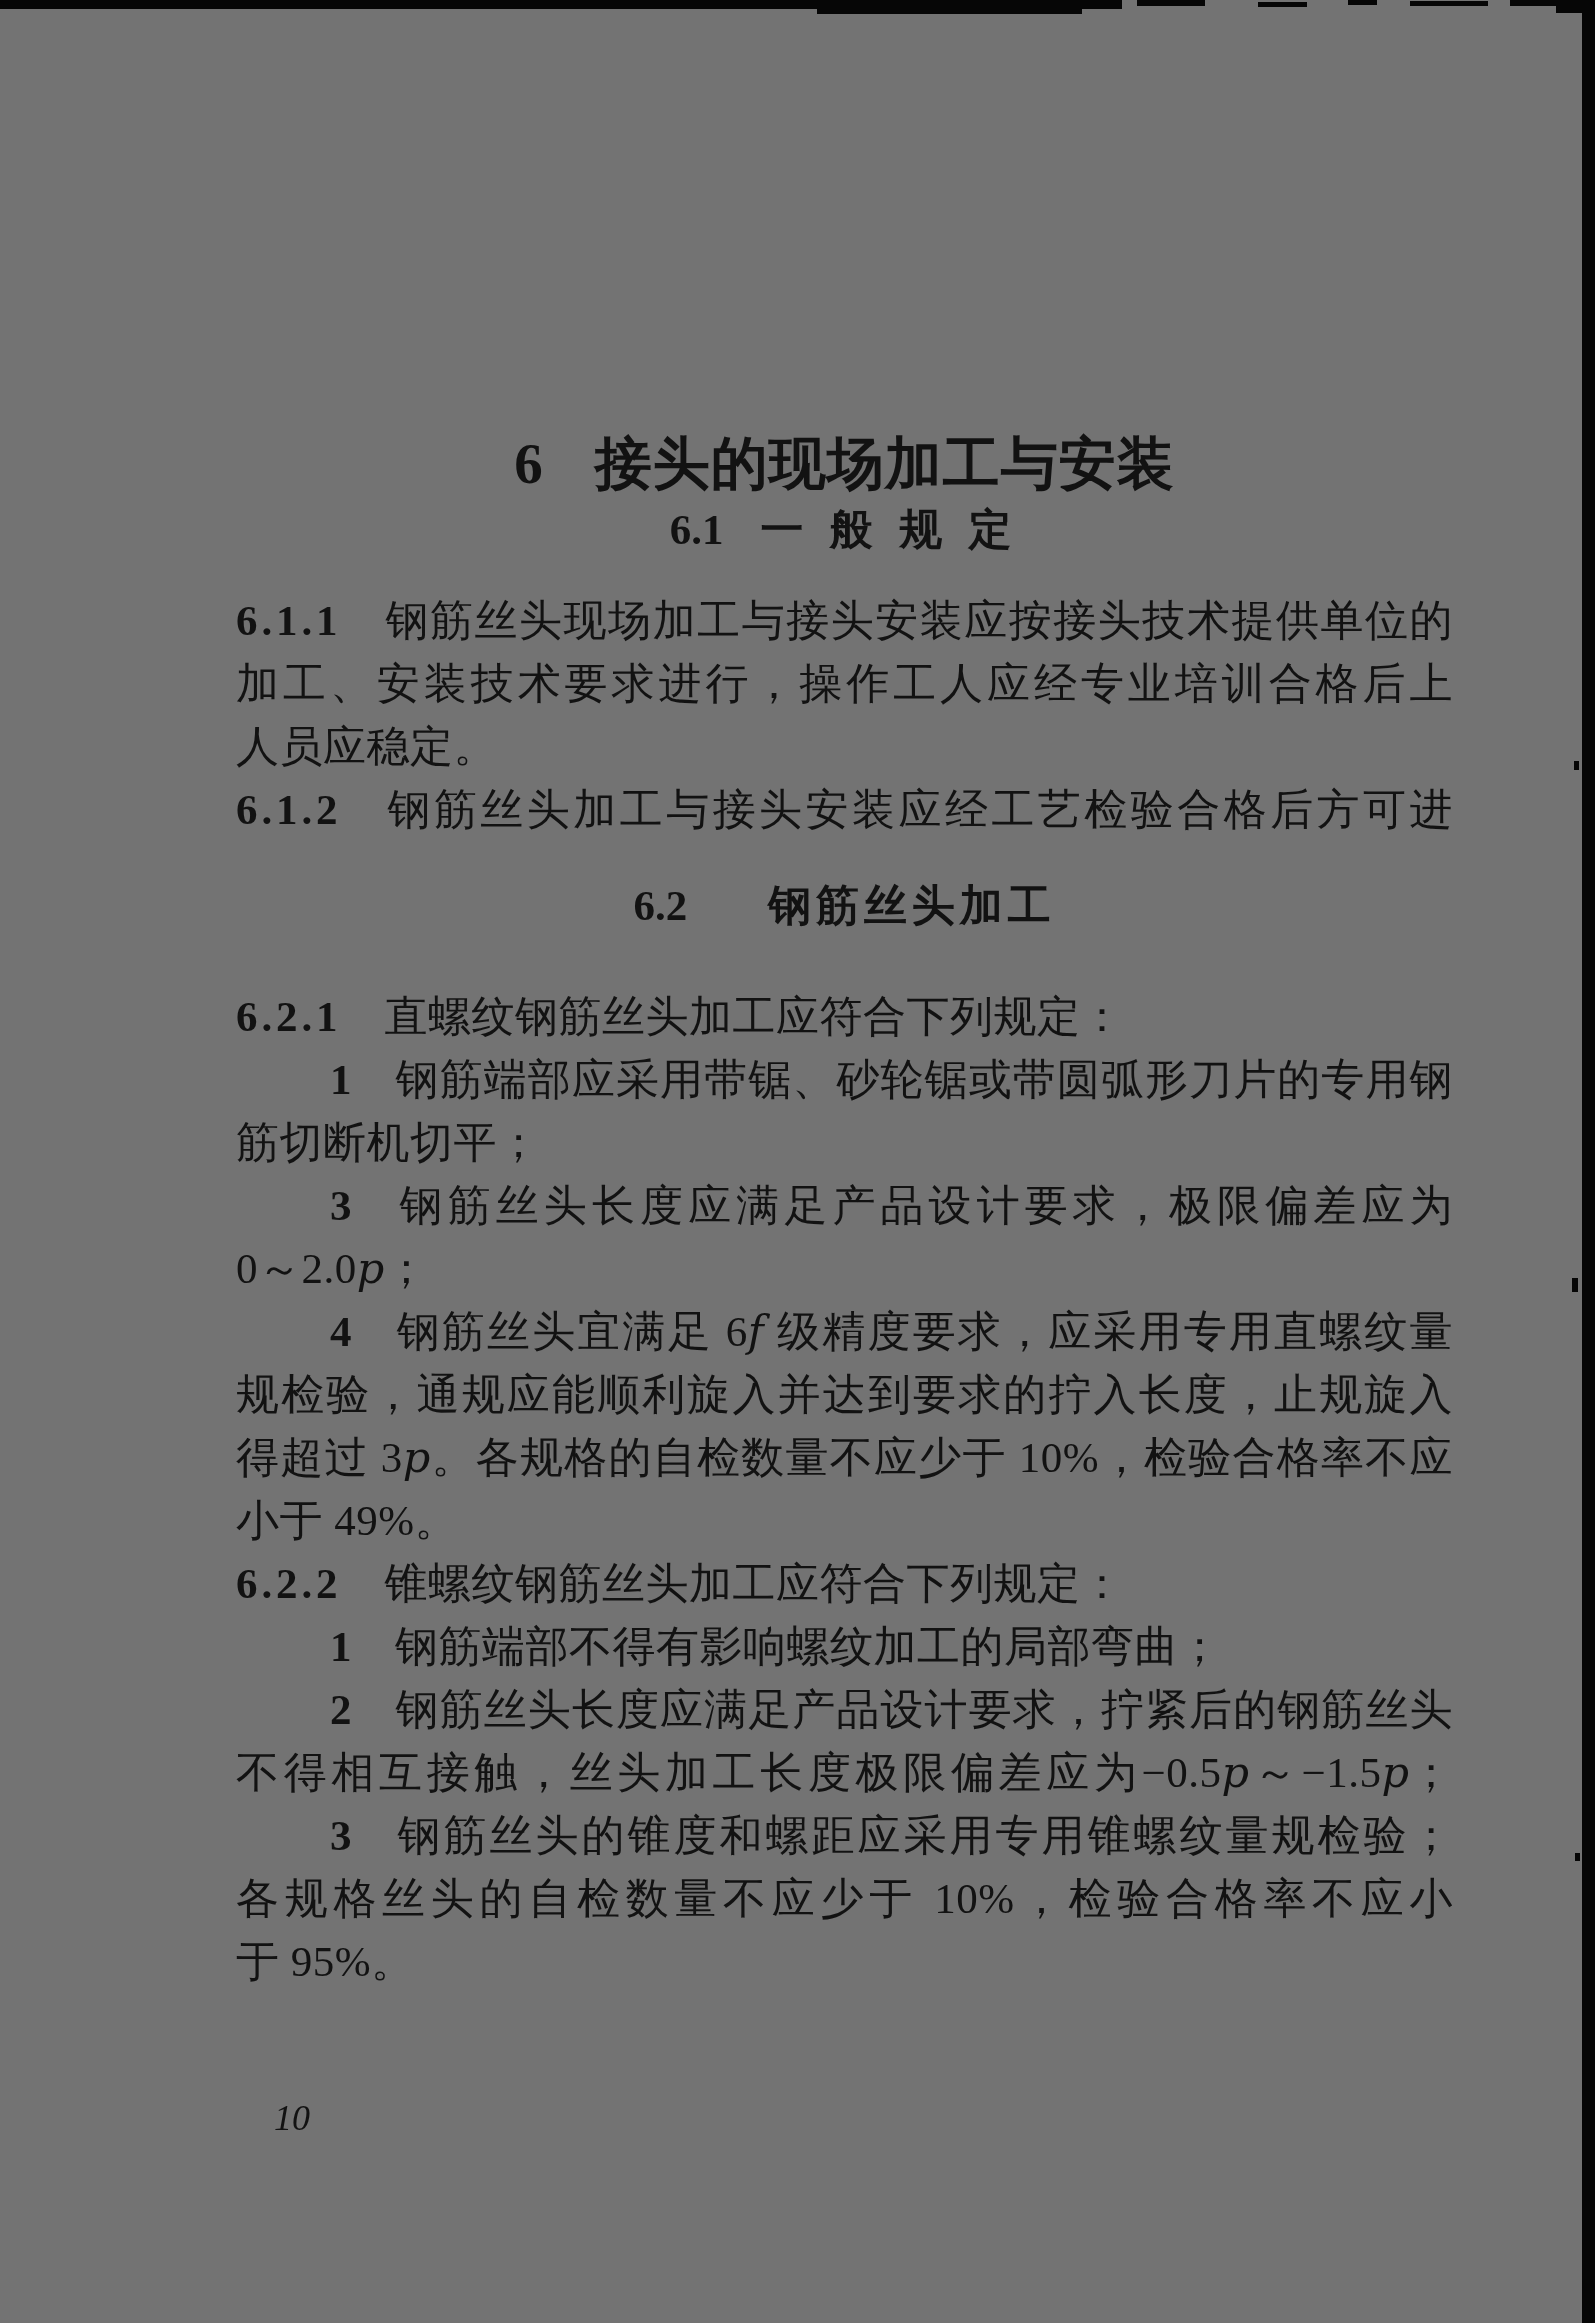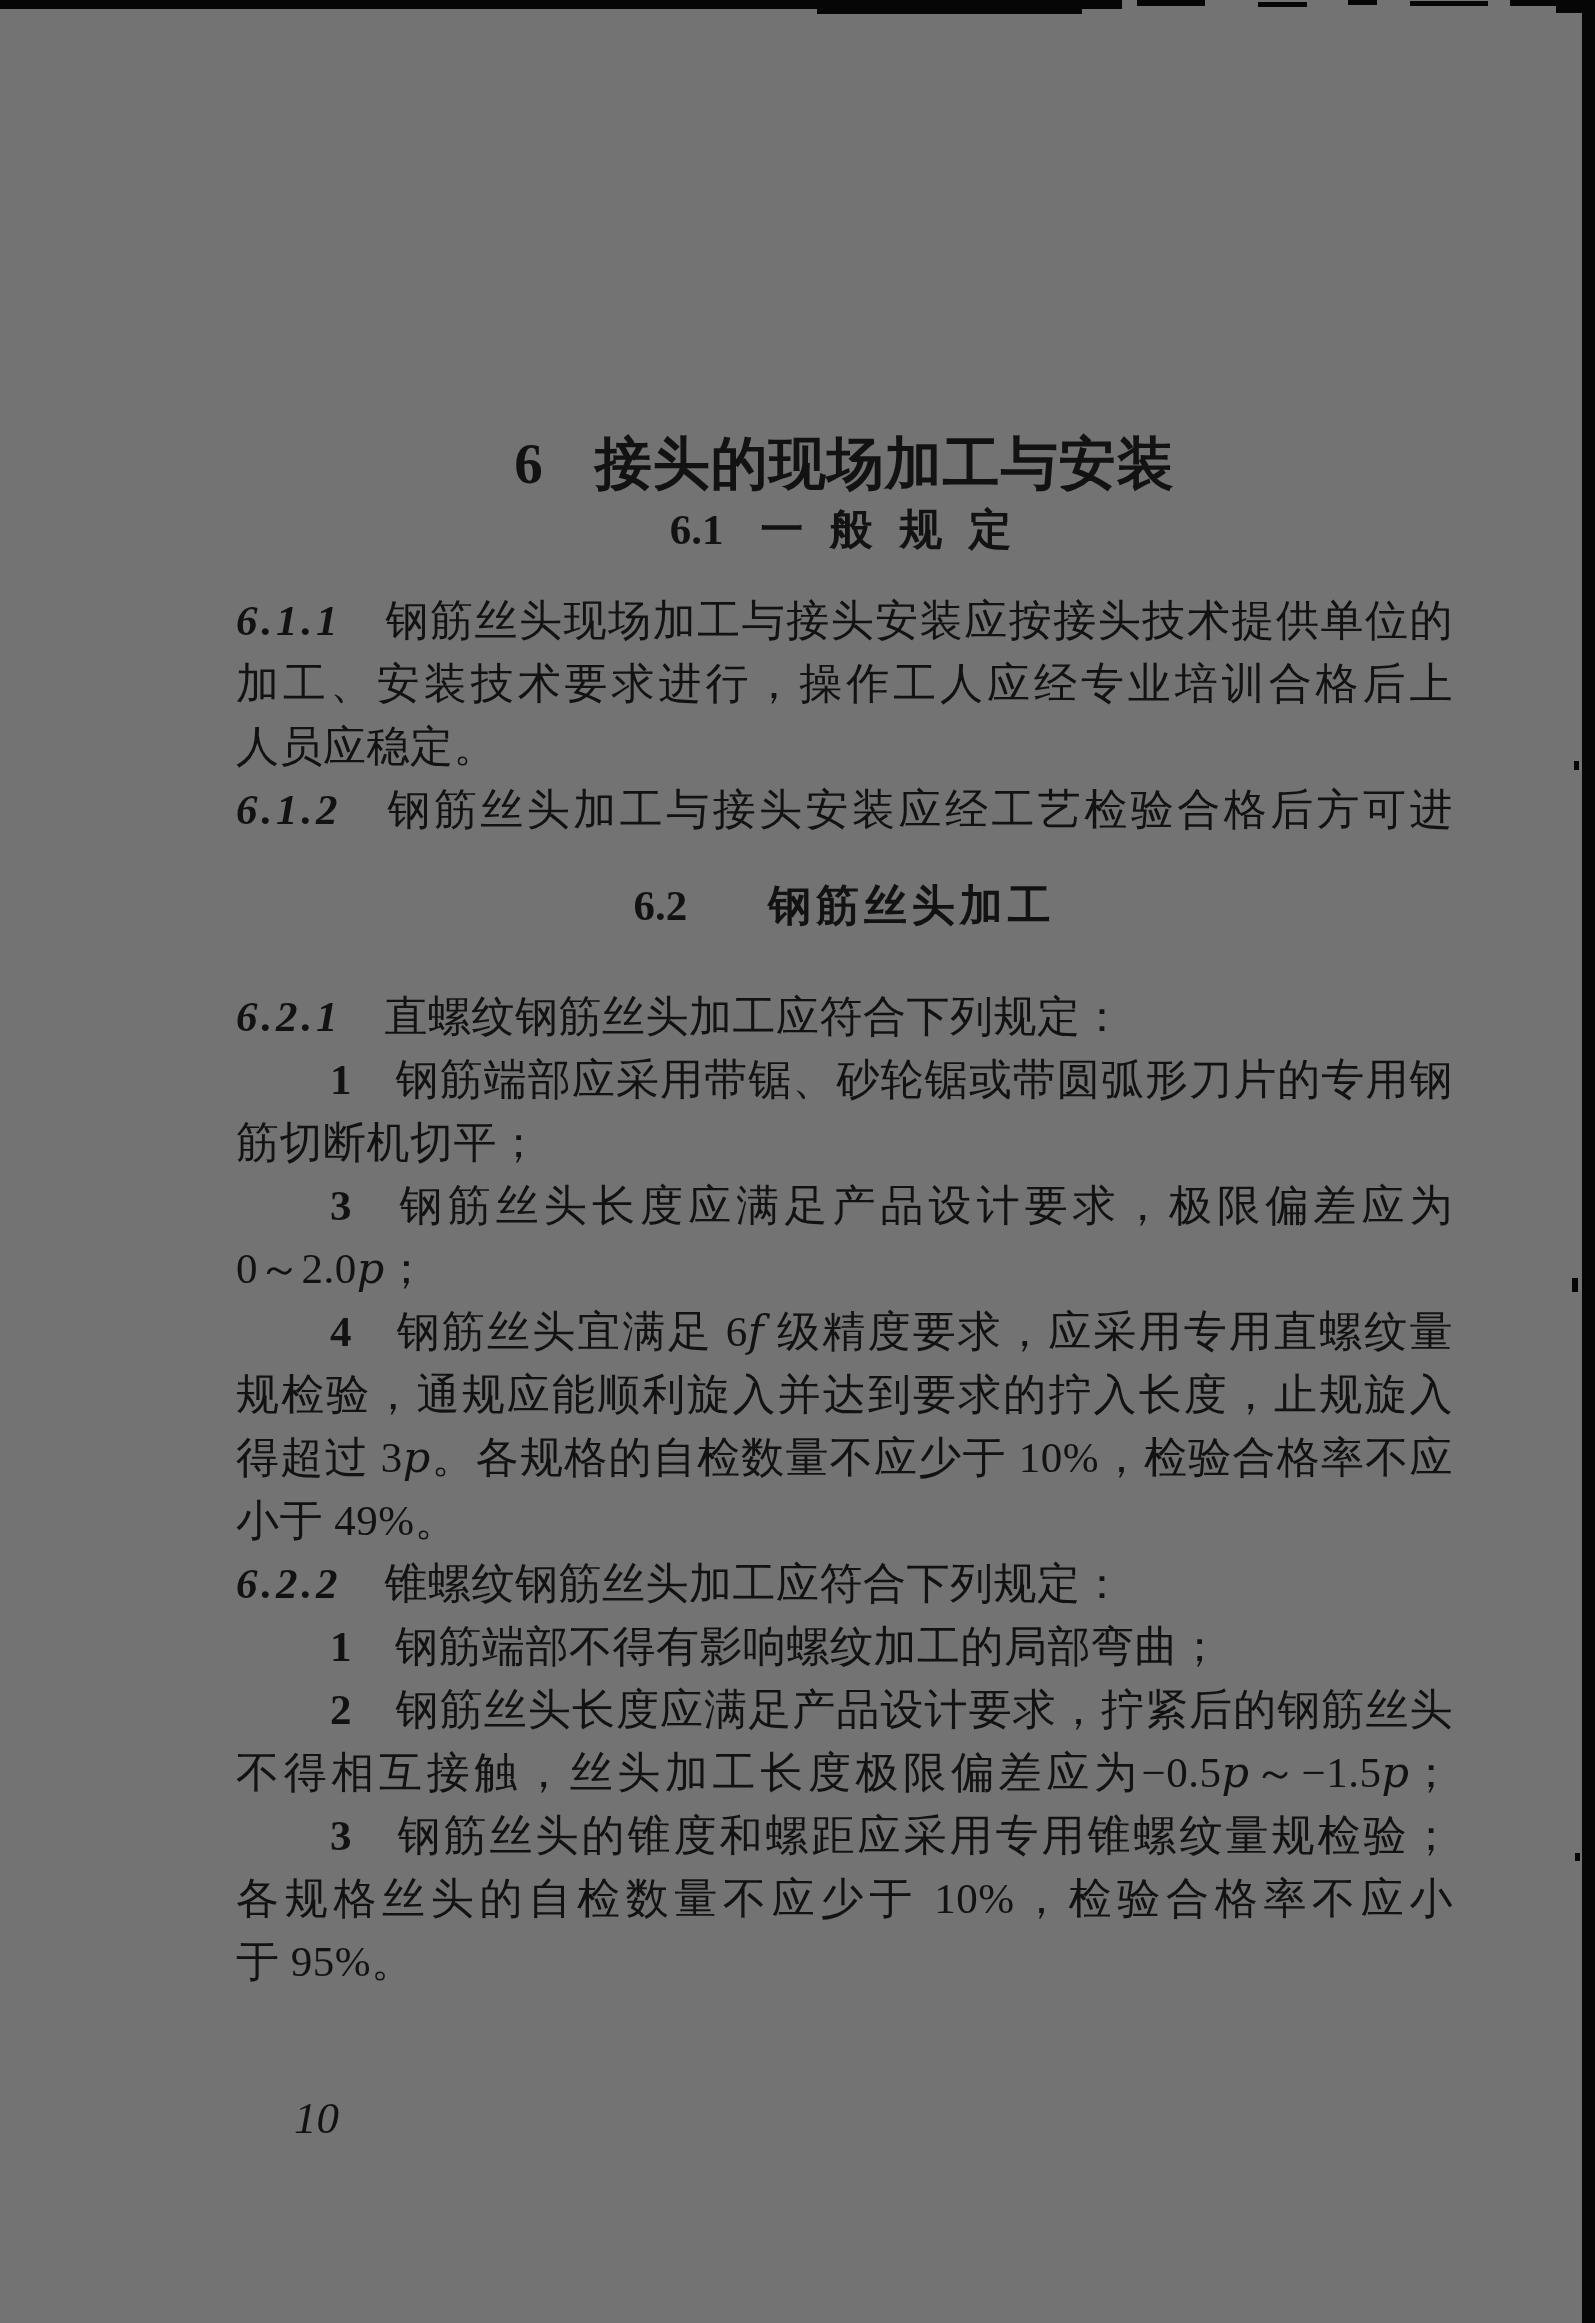--- a/index.html
+++ b/index.html
@@ -42,27 +42,27 @@
   #h61 { }
   #h61 .stitle { letter-spacing:7.8px; }
   #h62 { margin-top:34px; }
   #h62 .stitle { letter-spacing:4.9px;margin-left:44px; }
 
   .body-lines { font-size:43px; letter-spacing:0.5px; }
   .bline { height:63px; line-height:63px; white-space:nowrap; text-align:left; }
   .bline.fill { text-align:justify; text-align-last:justify; white-space:normal; height:63px; overflow:hidden; }
   .sec1 .bline:first-child { margin-top:28px; }
   .sec2 .bline:first-child { margin-top:48px; }
-  .cnum { font-weight:bold; margin-right:43px; letter-spacing:3.9px;font-style:italic; }
+  .cnum { font-weight:bold; margin-right:43px; letter-spacing:3.9px; }
   .inum { font-weight:bold; margin-left:94px; margin-right:43px; }
   .var  { font-style:italic; font-family:"DejaVu Serif","Liberation Serif",serif; }
 
   .page-number {
-    margin-top:96px; margin-left:58px; height:59px; line-height:59px;
-    font-size:45px; font-style:italic;
+    margin-top:96px; margin-left:38px; height:59px; line-height:59px;
+    font-size:36px; font-style:italic;
   }
 </style>
 </head>
 <body>
 
 <div class="page">
 
   <div class="artifact a-topbar"></div>
   <div class="artifact a-topsub"></div>
   <div class="artifact a-dash1"></div>

